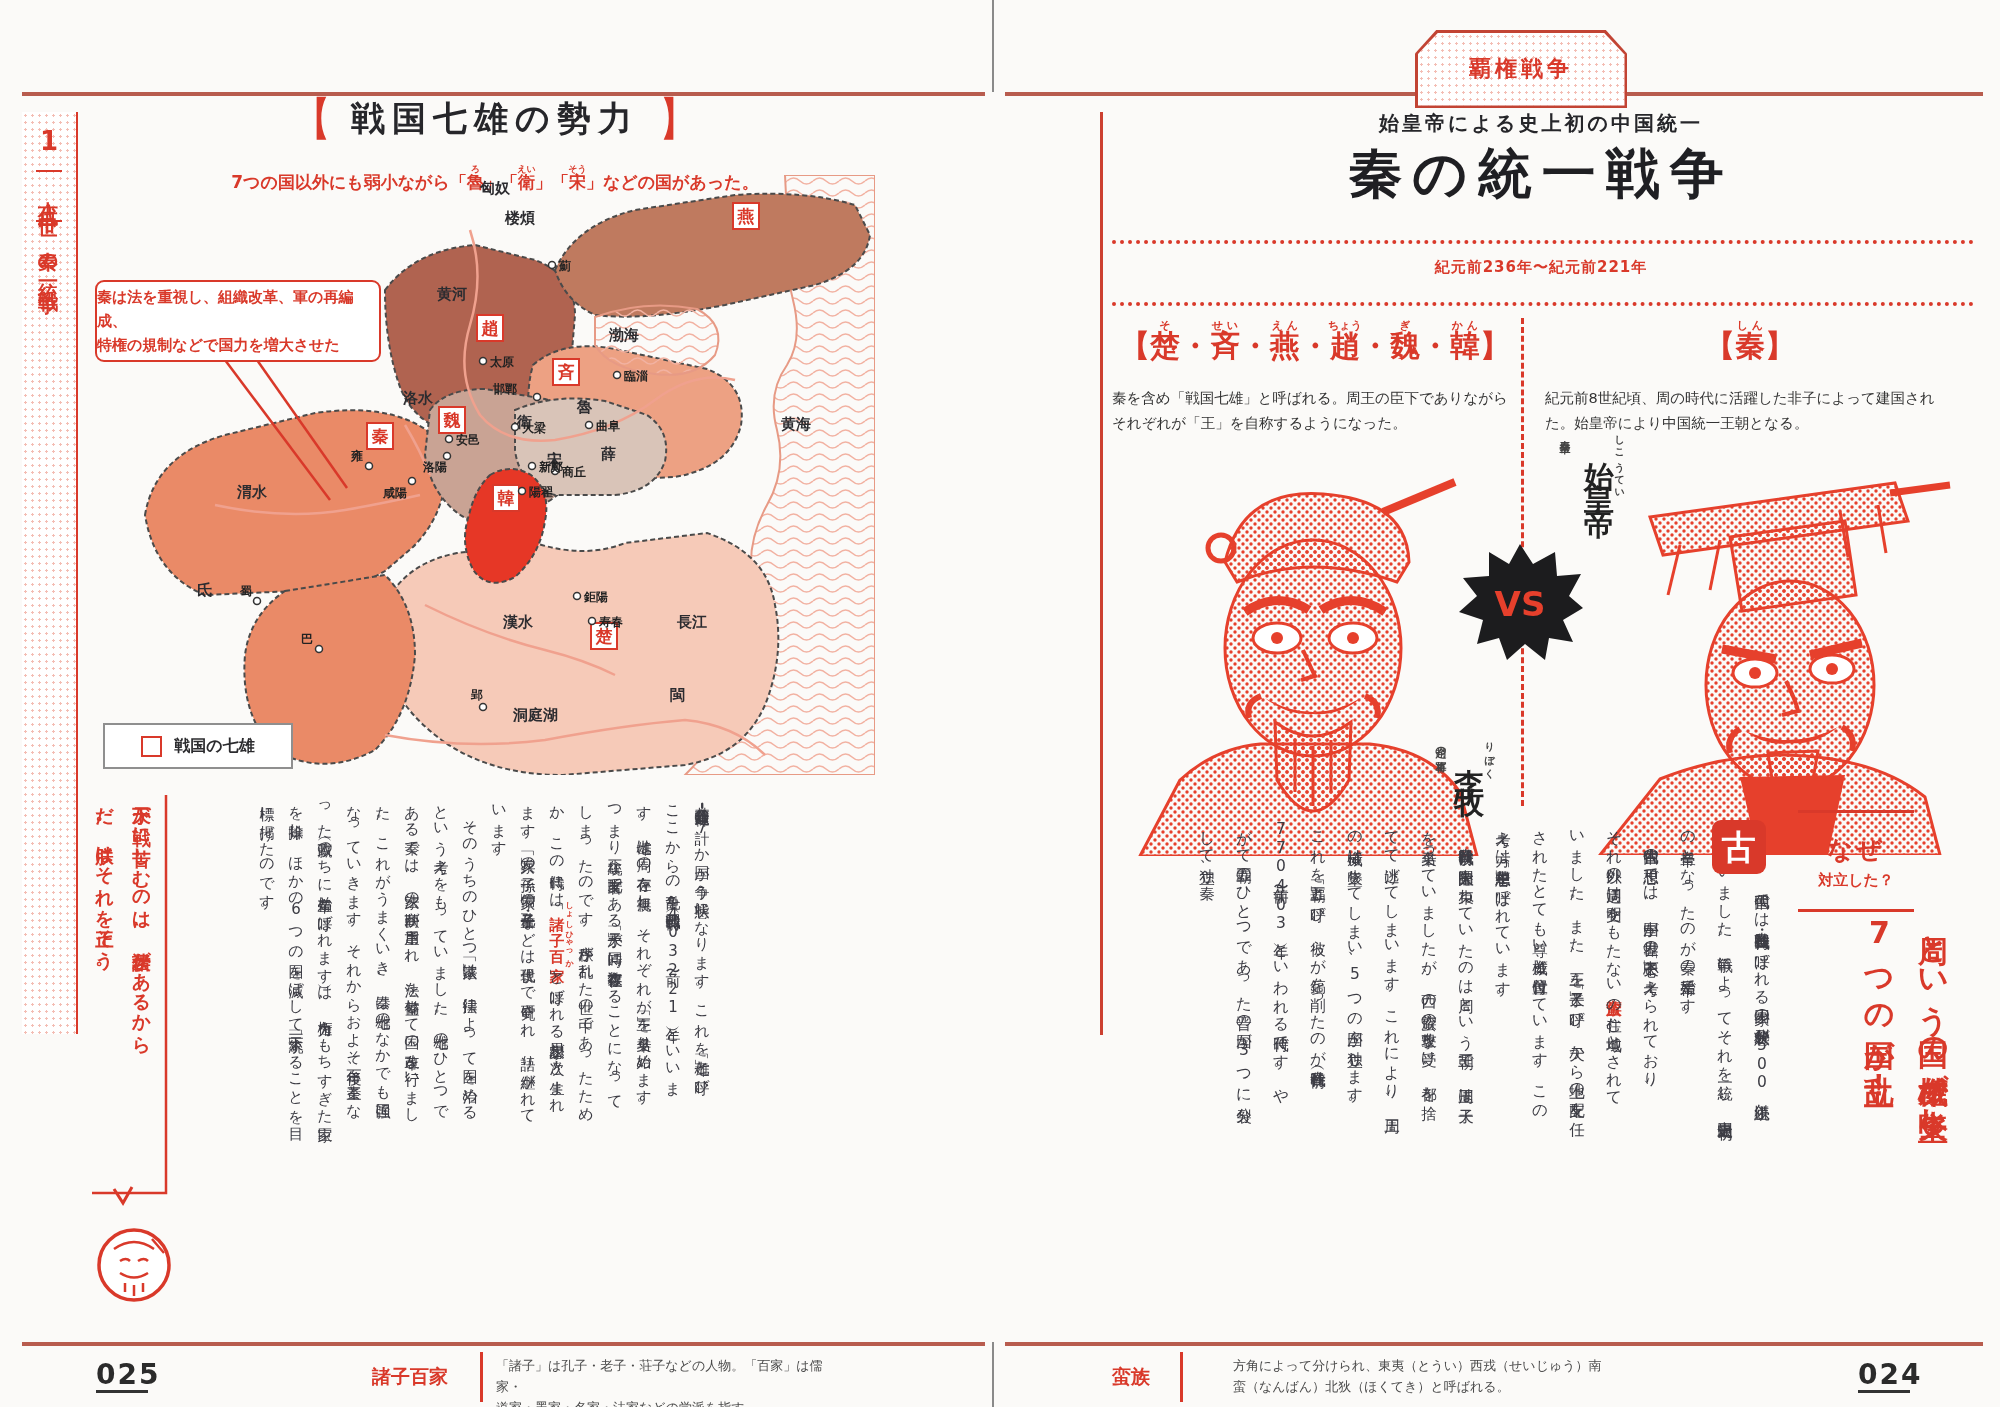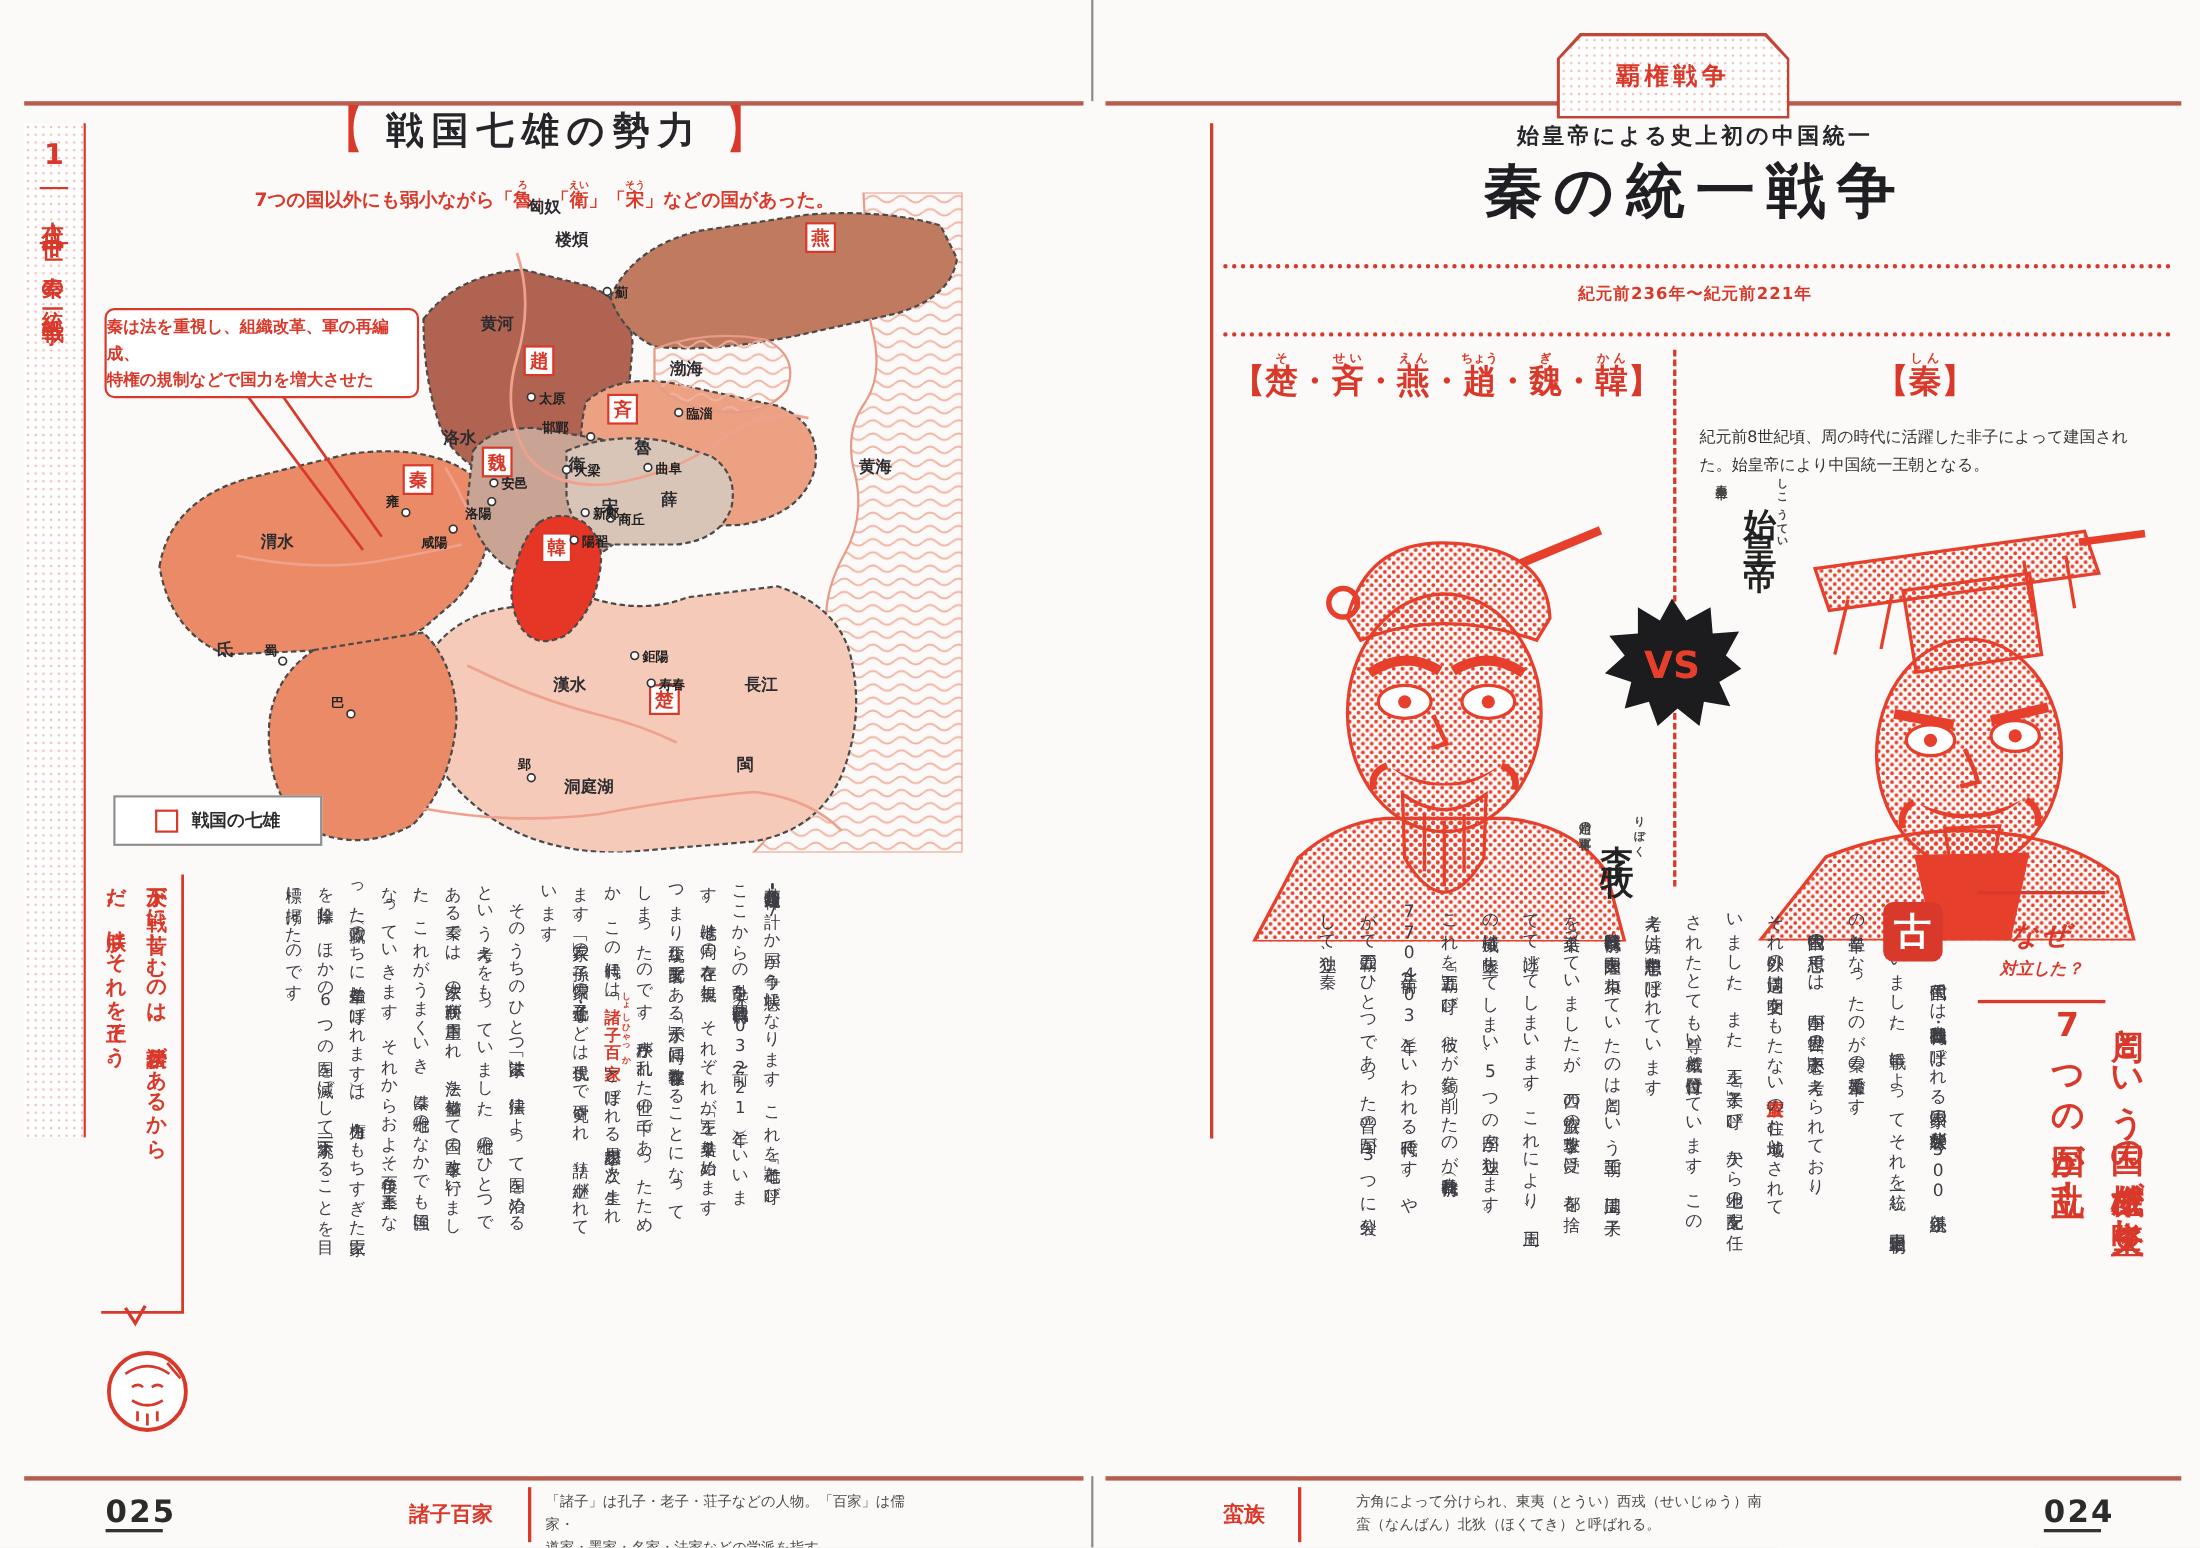--- a/index.html
+++ b/index.html
@@ -71,21 +71,21 @@
   #vs-left-h rt,#vs-right-h rt{font-size:11px;color:#d9392a;font-weight:bold;}
   #vs-right-h{left:1535px;top:320px;width:430px;text-align:center;font-size:30px;font-weight:900;color:#d9392a;}
   .vs-desc{font-size:14.5px;line-height:1.7;color:#333;width:406px;}
   #vs-dash{left:1521px;top:318px;height:488px;border-left:3px dashed #d9392a;width:0;}
   .fig-name{font-size:30px;font-weight:900;color:#222;letter-spacing:2px;}
   .fig-name rt{font-size:10px;color:#444;}
   .fig-cap{font-size:11px;font-weight:bold;color:#444;letter-spacing:1px;}
 
   
   #why-box{left:1798px;top:810px;width:116px;height:96px;border-top:3.5px solid #d9392a;border-bottom:3.5px solid #d9392a;
-    display:flex;flex-direction:column;align-items:center;justify-content:center;gap:5px;font-style:italic;}
+    display:flex;flex-direction:column;align-items:center;justify-content:center;gap:5px;}
   #why-box .w1{font-size:25px;font-weight:900;color:#d9392a;letter-spacing:3px;}
   #why-box .w2{font-size:15px;font-weight:900;color:#d9392a;}
   #headline{left:1810px;top:915px;width:150px;height:430px;font-size:30px;line-height:54px;font-weight:900;color:#d9392a;}
 
   svg text{font-family:"DejaVu Sans",sans-serif;}
   .mapword{font-weight:bold;fill:#2c2c30;}
   .cityword{font-weight:bold;fill:#222;font-size:12px;}
 </style>
 </head>
 <body>
@@ -334,20 +334,21 @@
 
   <div id="kicker" class="abs">始皇帝による史上初の中国統一</div>
   <div id="main-title" class="abs">秦の統一戦争</div>
   <div class="abs dotrule" style="top:240px;"></div>
   <div id="period" class="abs">紀元前236年〜紀元前221年</div>
   <div class="abs dotrule" style="top:302px;"></div>
 
   <div id="vs-left-h" class="abs"><span>【</span><ruby><span>楚</span><rt>そ</rt></ruby><span>・</span><ruby><span>斉</span><rt>せい</rt></ruby><span>・</span><ruby><span>燕</span><rt>えん</rt></ruby><span>・</span><ruby><span>趙</span><rt>ちょう</rt></ruby><span>・</span><ruby><span>魏</span><rt>ぎ</rt></ruby><span>・</span><ruby><span>韓</span><rt>かん</rt></ruby><span>】</span></div>
   <div id="vs-right-h" class="abs"><span>【</span><ruby><span>秦</span><rt>しん</rt></ruby><span>】</span></div>
 
+  <div class="abs vs-desc" style="left:1112px;top:386px;">秦を含め「戦国七雄」と呼ばれる。周王の臣下でありながらそれぞれが「王」を自称するようになった。</div>
   <div class="abs vs-desc" style="left:1545px;top:386px;">紀元前8世紀頃、周の時代に活躍した非子によって建国された。始皇帝により中国統一王朝となる。</div>
 
   <div id="vs-dash" class="abs"></div>
 
   <svg class="abs" style="left:1125px;top:450px;" width="375" height="406" viewBox="0 0 375 406">
     <defs>
       <pattern id="ht1" width="8" height="8" patternUnits="userSpaceOnUse">
         <circle cx="2" cy="2" r="1.7" fill="#e6402c"></circle>
           <circle cx="6" cy="6" r="1.7" fill="#e6402c"></circle>
       </pattern>

